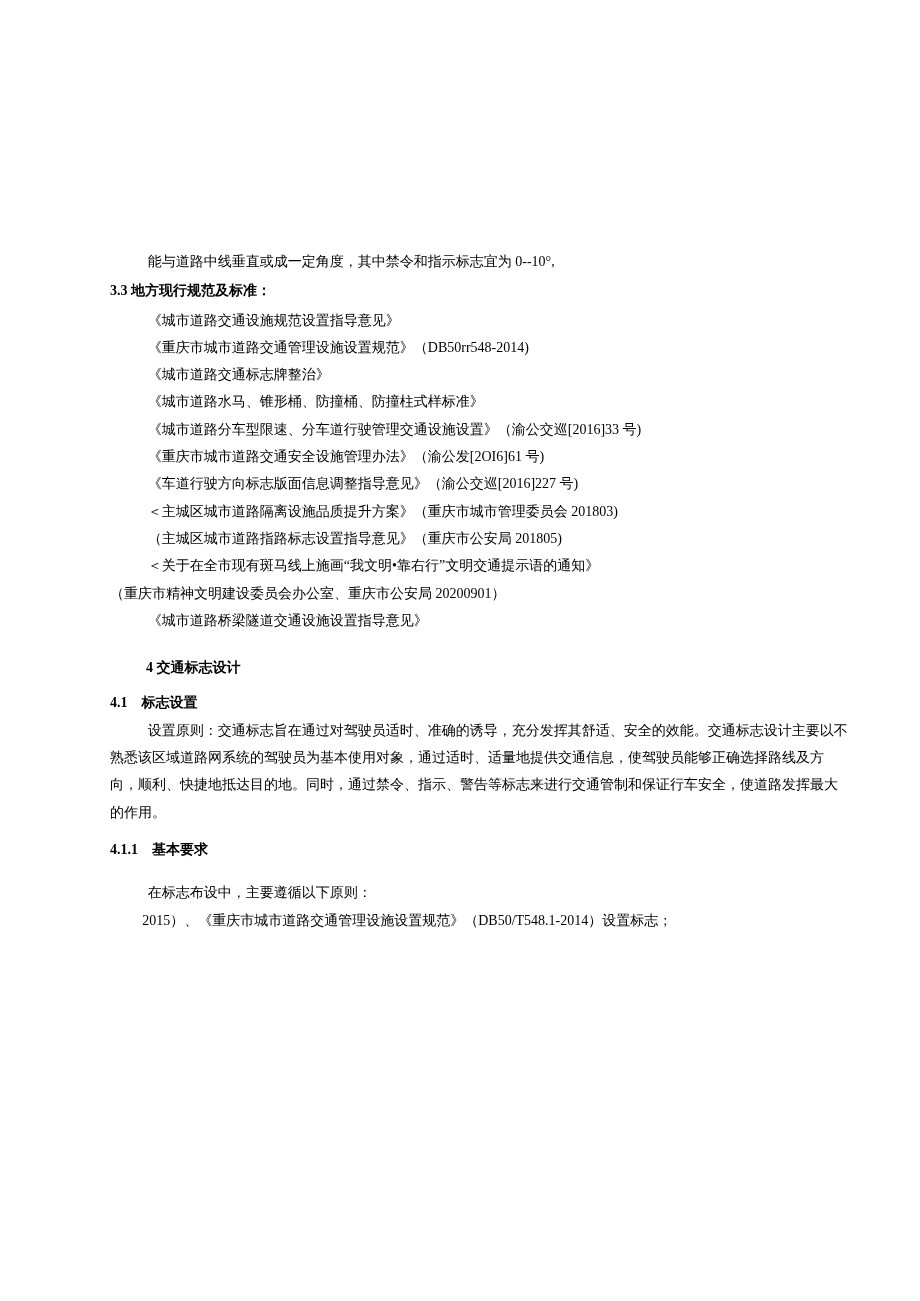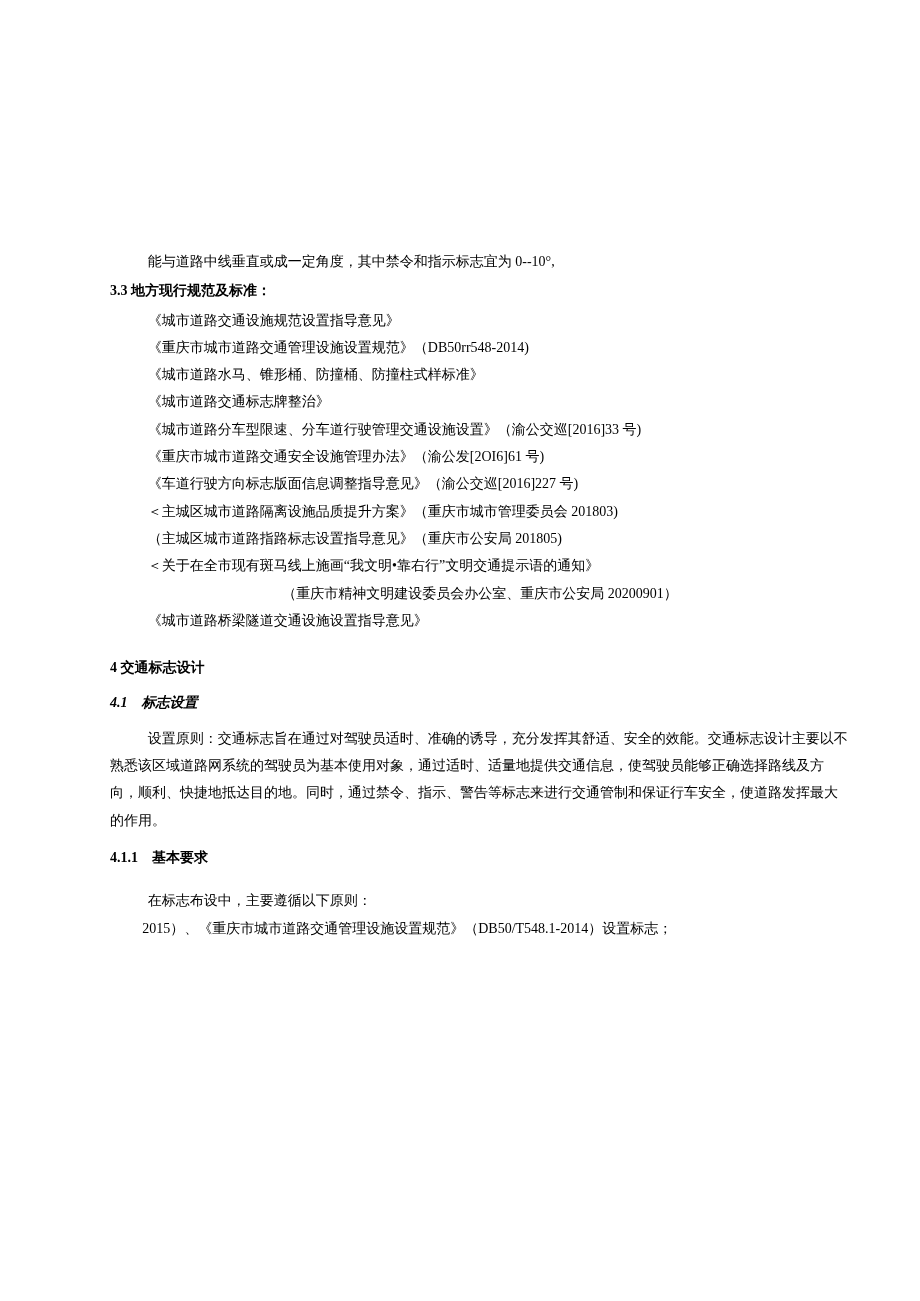--- a/index.html
+++ b/index.html
@@ -23,60 +23,59 @@
     }
     .heading-3-3 {
       font-weight: bold;
       margin-top: 2px;
       margin-bottom: 2px;
     }
     .heading-4 {
       font-weight: bold;
       margin-top: 20px;
       margin-bottom: 8px;
+      margin-left: 36px;
     }
     .heading-4-1 {
       font-weight: bold;
       margin-top: 6px;
-      margin-bottom: 8px;
-      font-style: italic;
+      margin-bottom: 0;
     }
     .heading-4-1-1 {
       margin-top: 10px;
       margin-bottom: 16px;
       font-weight: bold;
     }
     .regulations p {
       margin: 0;
       padding: 0;
     }
     .issuer {
-      text-align: center;
       margin: 0;
       padding-left: 100px;
     }
     .body-para {
       margin: 0;
     }
     p { margin: 0; }
   </style>
 </head>
 <body>
 
 <div class="page">
 
   <p class="indent">能与道路中线垂直或成一定角度，其中禁令和指示标志宜为 0--10°,</p>
 
   <p class="heading-3-3">3.3 地方现行规范及标准：</p>
 
   <div class="regulations">
     <p class="indent">《城市道路交通设施规范设置指导意见》</p>
     <p class="indent">《重庆市城市道路交通管理设施设置规范》（DB50rr548-2014)</p>
+    <p class="indent">《城市道路交通标志牌整治》</p>
     <p class="indent">《城市道路水马、锥形桶、防撞桶、防撞柱式样标准》</p>
-    <p class="indent">《城市道路交通标志牌整治》</p>
     <p class="indent">《城市道路分车型限速、分车道行驶管理交通设施设置》（渝公交巡[2016]33 号)</p>
     <p class="indent">《重庆市城市道路交通安全设施管理办法》（渝公发[2OI6]61 号)</p>
     <p class="indent">《车道行驶方向标志版面信息调整指导意见》（渝公交巡[2016]227 号)</p>
     <p class="indent">＜主城区城市道路隔离设施品质提升方案》（重庆市城市管理委员会 201803)</p>
     <p class="indent">（主城区城市道路指路标志设置指导意见》（重庆市公安局 201805)</p>
     <p class="indent">＜关于在全市现有斑马线上施画“我文明•靠右行”文明交通提示语的通知》</p>
     <p class="issuer">（重庆市精神文明建设委员会办公室、重庆市公安局 20200901）</p>
     <p class="indent">《城市道路桥梁隧道交通设施设置指导意见》</p>
   </div>
 

